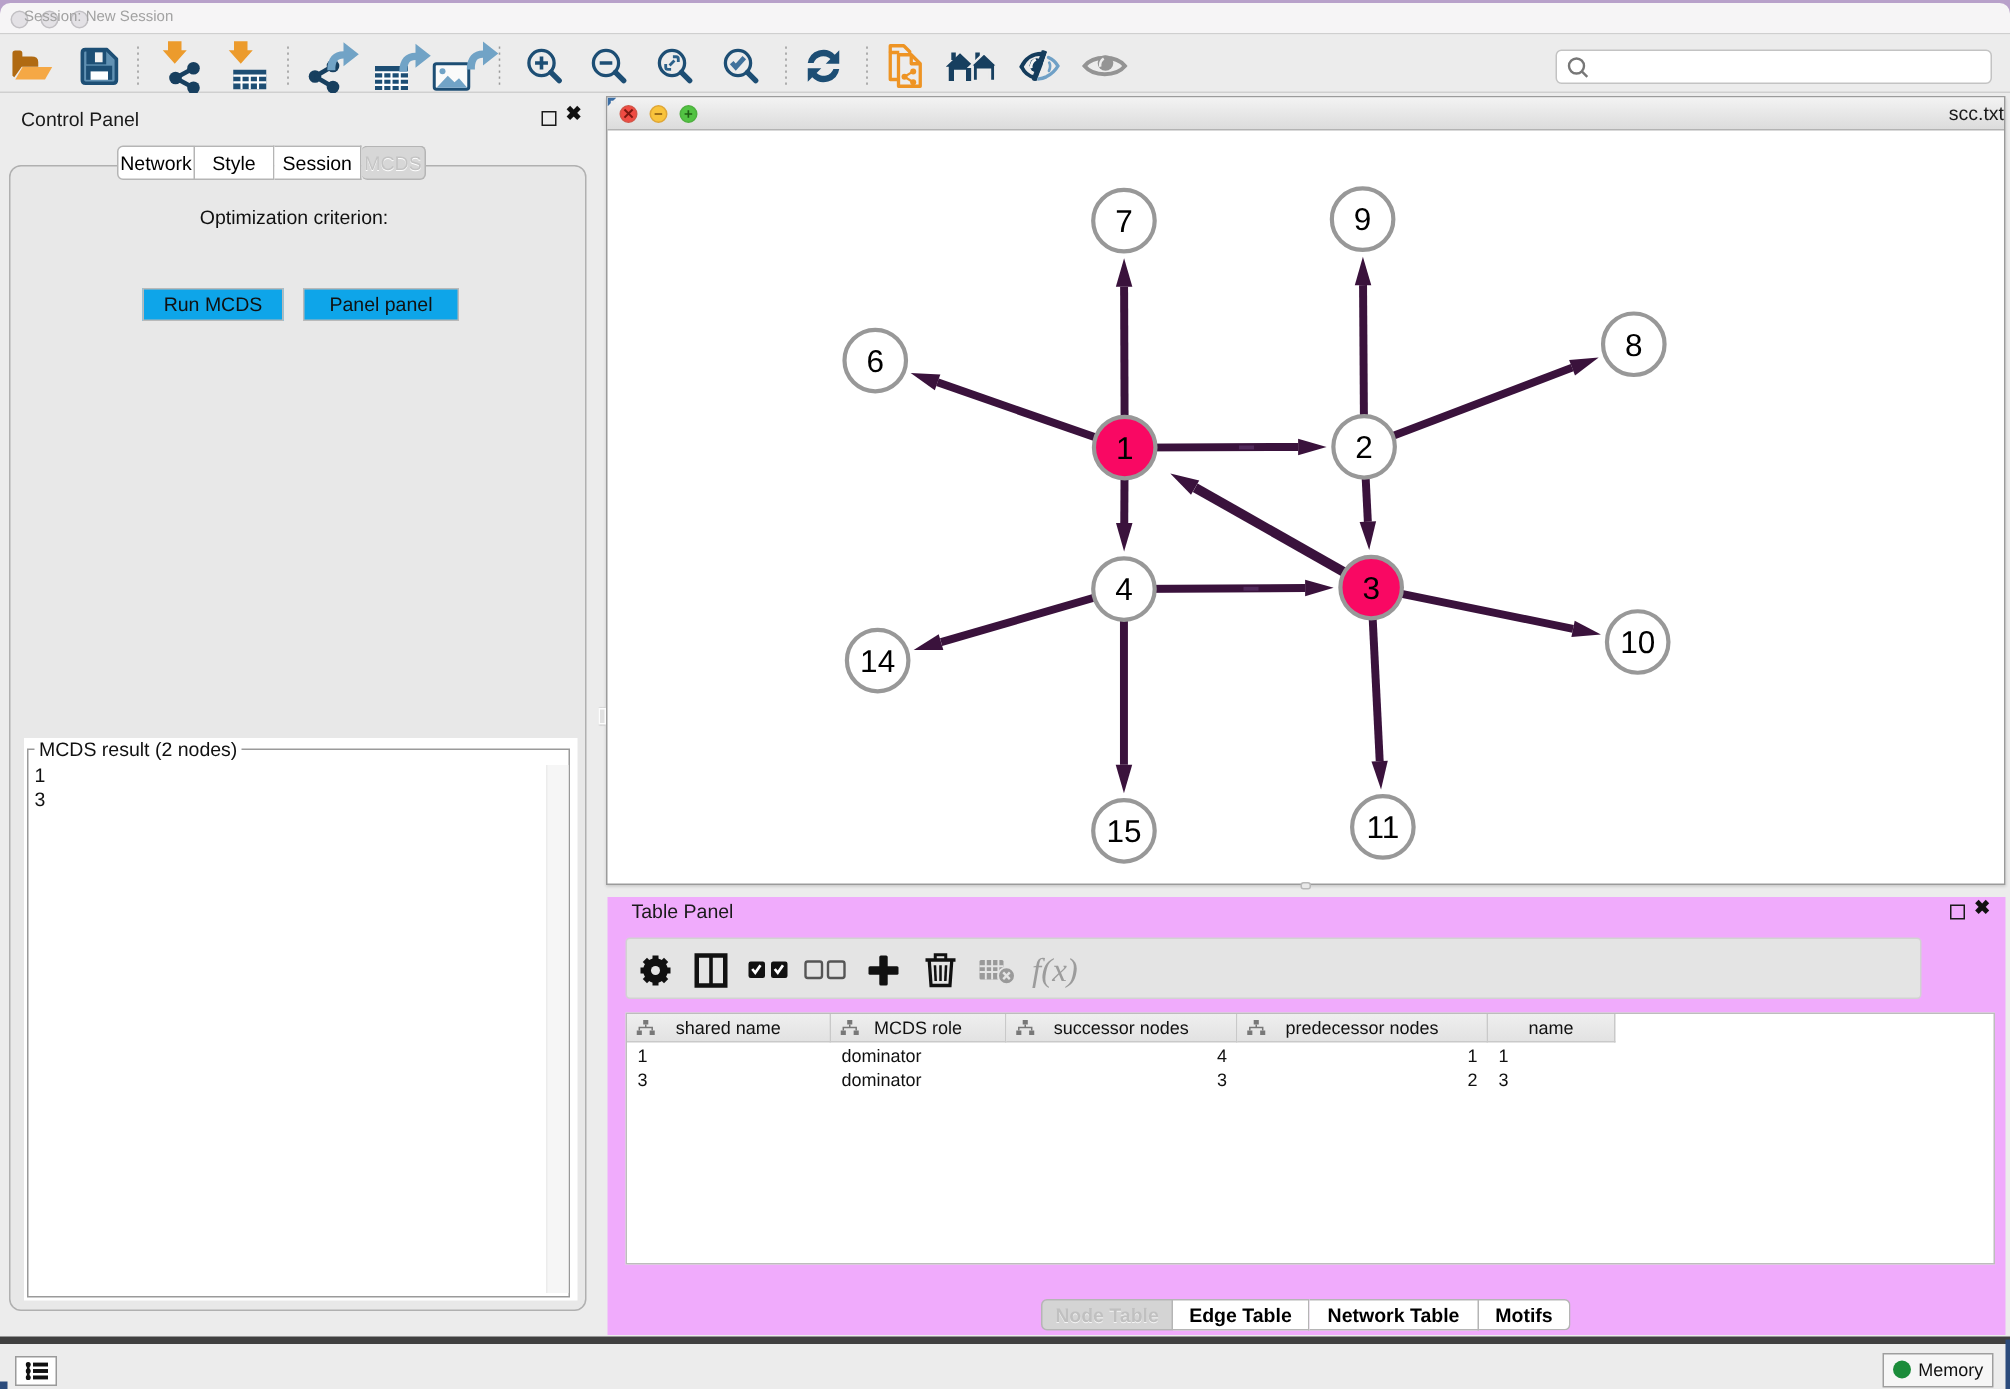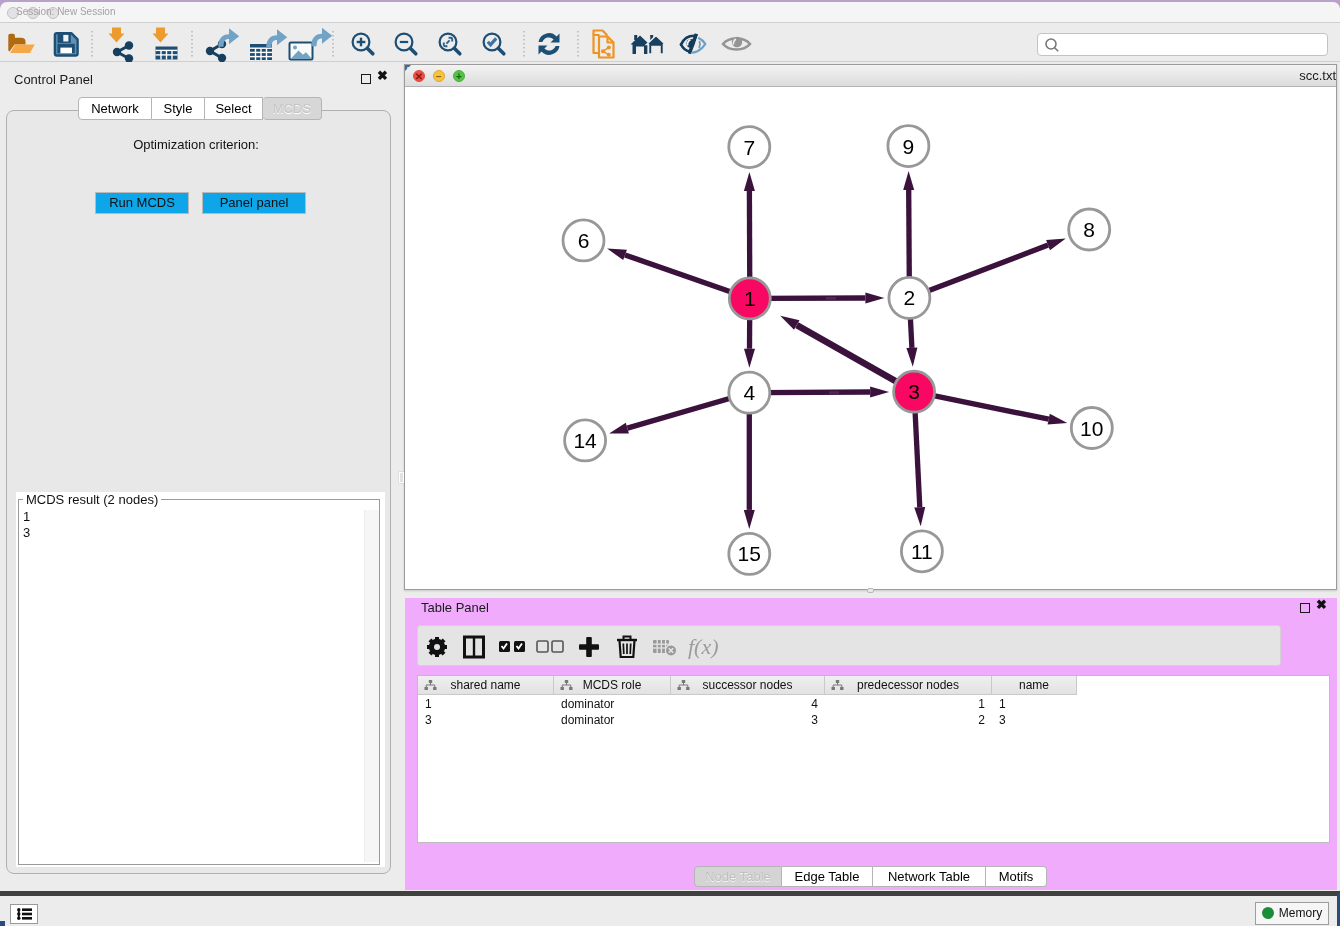--- a/index.html
+++ b/index.html
@@ -35,21 +35,21 @@
 #nettext{position:absolute;top:3px;left:0;width:100%;text-align:right;font-size:13px;color:#1a1a1a}
 .mtl{position:absolute;top:5px;width:12px;height:12px;border-radius:50%;font-size:10px;line-height:12px;text-align:center;font-weight:bold}
 #graph{position:absolute;left:1px;top:24px}
 
 #tpanel{left:405px;top:598px;width:932px;height:292px;background:#f0abfc}
 #ttoolbar{position:absolute;left:12px;top:27px;width:864px;height:41px;background:#e4e4e4;border:1px solid #d2d2d2;border-radius:3px}
 #tblwrap{position:absolute;left:12px;top:77px;width:913px;height:168px;background:#fff;border:1px solid #bdbdbd}
 .thead{position:absolute;top:0;height:19px;background:linear-gradient(#efefef,#e2e2e2);border-right:1px solid #c9c9c9;border-bottom:1px solid #c9c9c9;font-size:12px;color:#111;text-align:center;line-height:19px}
 .tcell{position:absolute;font-size:12px;color:#111;line-height:16px}
 
-.btab{position:absolute;top:0;height:21px;background:#fff;border:1px solid #b5b5b5;border-left:none;font-size:13px;color:#000;text-align:center;line-height:19px;font-weight:normal}
+.btab{position:absolute;top:0;height:21px;background:#fff;border:1px solid #b5b5b5;border-left:none;font-size:13px;color:#000;text-align:center;line-height:19px;font-weight:bold}
 
 #statusbar{left:0;top:891px;width:1340px;height:35px;background:#ececec;border-top:5px solid #404040}
 #listbtn{position:absolute;left:10px;top:8px;width:28px;height:20px;background:#fff;border:1px solid #9a9a9a}
 #membtn{position:absolute;left:1255px;top:6px;width:74px;height:23px;background:#f6f6f6;border:1px solid #9e9e9e;font-size:12px;color:#111;text-align:center;line-height:21px}
 </style></head>
 <body>
 <div class="abs" id="topline"></div>
 <div class="abs" id="titlebar">
   <div class="tl" style="left:7px"></div>
     <div class="tl" style="left:27px"></div>
@@ -242,24 +242,24 @@
         <circle cx="9" cy="9" r="5" fill="none" stroke="#777" stroke-width="1.6"></circle>
         <line x1="12.7" y1="12.7" x2="16.2" y2="16.2" stroke="#777" stroke-width="1.6"></line>
       </svg>
     </div>
 </div>
 <div class="abs" id="cpanel">
   <div class="ptitle">Control Panel</div>
   <div class="wfloat" style="left:361px;top:12px"></div>
   <div class="wclose" style="left:377px;top:6px">✖</div>
   <div class="tabbar" style="left:78px;top:35px">
-    <div class="tab first" style="width:74px">Network</div>
+    <div class="tab first" style="width:52px">Network</div>
     <div class="tab" style="width:53px">Style</div>
-    <div class="tab" style="width:58px">Select</div>
-    <div class="tab sel" style="width:59px">MCDS</div>
+    <div class="tab" style="width:58px">Session</div>
+    <div class="tab sel" style="width:43px">MCDS</div>
   </div>
   <div id="cpcontent"></div>
   <div id="optlabel">Optimization criterion:</div>
   <div class="btn" style="left:95px;top:130px;width:94px">Run MCDS</div>
   <div class="btn" style="left:202px;top:130px;width:104px">Panel panel</div>
   <div id="mcdswhite">
     <div id="mcdsgroup">
         <div id="mcdslabel">MCDS result (2 nodes)</div>
       </div>
     <div style="position:absolute;left:7px;top:17px;font-size:13px;line-height:16px;color:#111">1<br>3</div>

